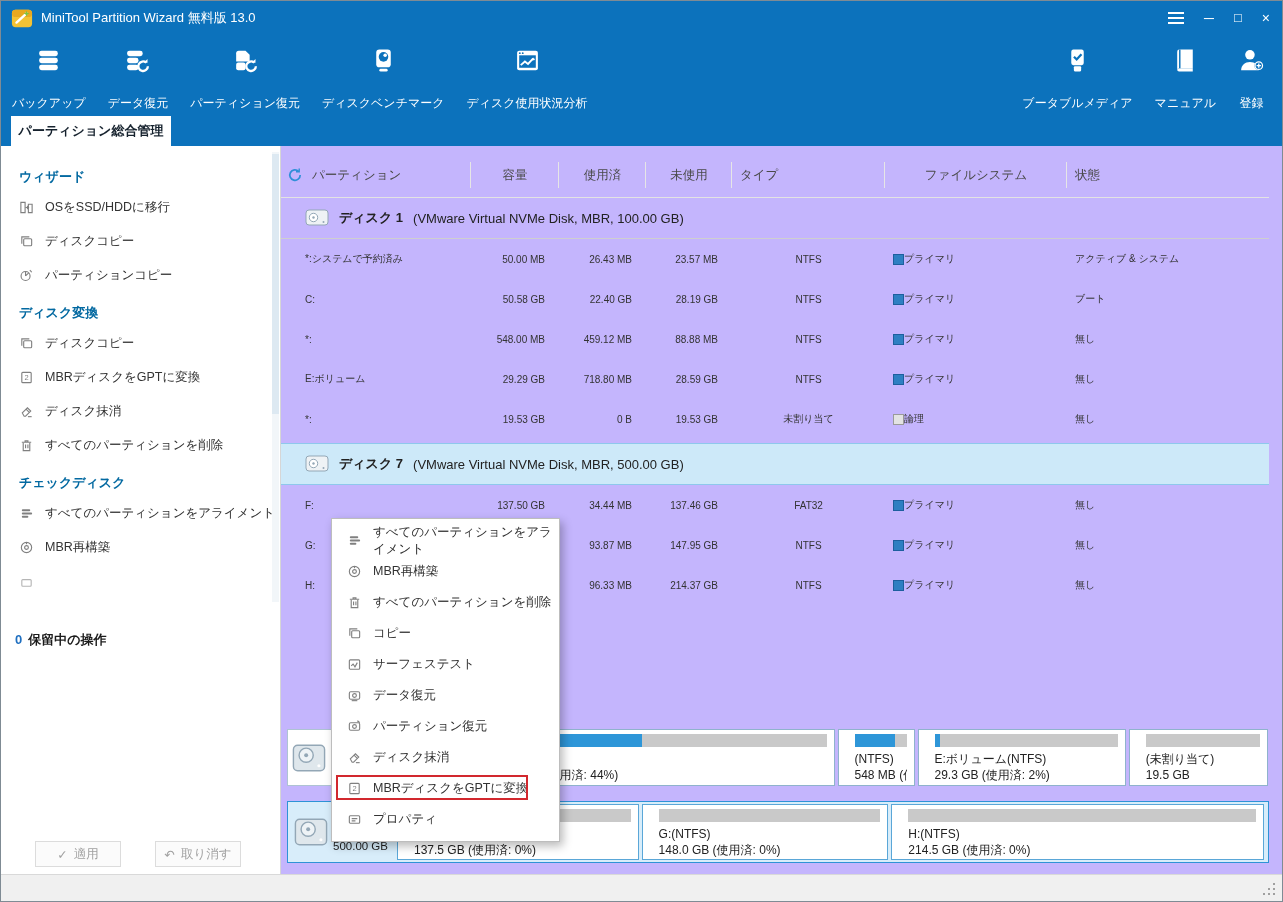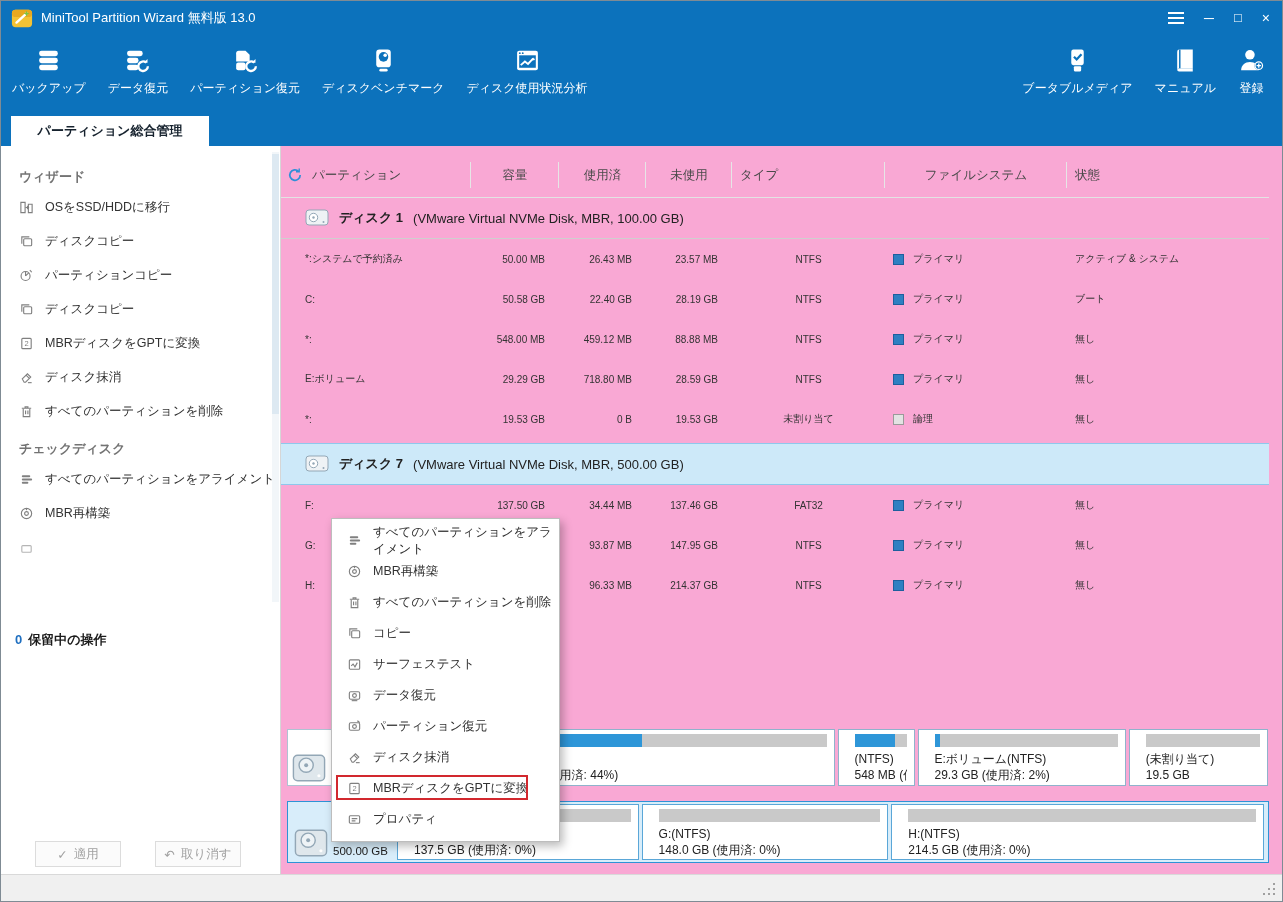--- a/index.html
+++ b/index.html
@@ -13,71 +13,71 @@
   .titlebar{position:absolute;top:0;left:0;right:0;height:34px;display:flex;align-items:center;}
   .app-icon{width:22px;height:22px;margin:0 8px 0 10px;}
   .title{color:#fff;font-size:13px;}
   .winctl{position:absolute;top:8px;right:12px;display:flex;gap:20px;align-items:center;color:#fff;}
   .burger{width:16px;height:2px;background:#fff;box-shadow:0 5px 0 #fff,0 10px 0 #fff;margin-bottom:10px;}
   .ctl{font-size:14px;line-height:18px;cursor:default;}
   .ctl.max{font-size:13px;}
   
   .toolbar{position:absolute;top:40px;left:0;right:0;height:72px;display:flex;justify-content:space-between;}
   .tgroup{display:flex;align-items:flex-start;}
-  .tbtn{display:flex;flex-direction:column;align-items:center;color:#fff;font-size:12px;padding:6px 11px;gap:6px;}
+  .tbtn{display:flex;flex-direction:column;align-items:center;color:#fff;font-size:12px;padding:6px 11px;gap:21px;}
   .tbtn svg{width:27px;height:27px;display:block;}
   .tgroup.right{padding-right:6px;}
   
-  .tab{position:absolute;left:10px;bottom:0;width:198px;height:30px;background:#fff;
+  .tab{position:absolute;left:10px;bottom:0;width:160px;height:30px;background:#fff;
        display:flex;align-items:center;justify-content:center;font-size:13px;font-weight:bold;color:#16222e;}
   
   .bodyarea{position:absolute;top:145px;left:0;right:0;bottom:27px;display:flex;}
   
   .sidebar{width:280px;box-sizing:border-box;border-right:1px solid #d6d6d6;position:relative;background:#fff;}
   .side-scroll{height:471px;overflow:hidden;position:relative;padding:10px 0 0 18px;box-sizing:border-box;}
-  .sect-title{font-size:13px;font-weight:bold;color:#737373;margin:12px 0 4px 0;height:18px;}
+  .sect-title{font-size:13px;font-weight:bold;color:#0369a1;margin:12px 0 4px 0;height:18px;}
   .sitem{display:flex;align-items:center;gap:11px;height:34px;font-size:12.5px;color:#333;cursor:default;}
   .sitem svg{width:15px;height:15px;flex:0 0 auto;}
   .sscroll-track{position:absolute;right:1px;top:6px;width:7px;height:450px;background:#f2f6f9;}
   .sscroll-thumb{position:absolute;left:0;top:2px;width:7px;height:260px;background:#dde9f2;}
   .pending{padding:14px 0 0 14px;font-size:13px;font-weight:bold;color:#1b1b1b;}
   .pending .cnt{color:#1f6fc0;margin-right:6px;}
   .side-buttons{position:absolute;bottom:7px;left:34px;display:flex;gap:34px;}
   .gbtn{min-width:86px;height:26px;box-sizing:border-box;border:1px solid #dcdcdc;background:#fbfbfb;
         color:#a0a0a0;font-size:12.5px;display:flex;align-items:center;justify-content:center;gap:6px;}
   
-  .content{flex:1;position:relative;background:#f9a8d4;}
+  .content{flex:1;position:relative;background:#c4b5fd;}
   .tablewrap{position:absolute;top:7px;left:0;right:13px;}
   .tgrid{display:grid;grid-template-columns:190px 88px 87px 86px 153px 182px 1fr;align-items:center;}
   .thead{height:44px;border-bottom:1px solid #e3e3e3;color:#4a4a4a;font-size:12.5px;}
   .thead .hc{position:relative;height:100%;display:flex;align-items:center;}
   .thead .hc:not(:last-child)::after{content:"";position:absolute;right:0;top:9px;height:26px;width:1px;background:#e6e6e6;}
   .hc.first{padding-left:6px;gap:9px;}
   .hc.cnum{justify-content:center;}
   .hc.cfs{justify-content:center;}
   .hc.clft{padding-left:8px;}
   .dheader{height:40px;display:flex;align-items:center;padding-left:24px;gap:10px;
            border-bottom:1px solid #cfcfcf;font-size:13px;color:#222;}
   .dheader .dname{font-weight:bold;}
   .dheader.selected{background:#cde9f9;border-top:1px solid #8ec8ec;border-bottom:1px solid #8ec8ec;margin-top:4px;}
   .trow{height:40px;font-size:10px;color:#333;}
   .trow .c{padding:0 4px;}
   .c.name{padding-left:24px;}
   .c.num{text-align:right;padding-right:14px;}
   .c.fs{text-align:center;}
-  .c.type{display:flex;align-items:center;gap:9px;padding-left:8px;}
+  .c.type{display:flex;align-items:center;padding-left:8px;}
   .c.st{padding-left:8px;}
   .sq{width:11px;height:11px;box-sizing:border-box;display:inline-block;}
   .sq.primary{background:#2E7FC2;border:1px solid #1d5f9e;}
   .sq.logical{background:#e3e3e3;border:1px solid #9a9a9a;}
   
   .map-row{position:absolute;left:6px;right:13px;display:flex;gap:3px;box-sizing:border-box;}
   .map-row1{top:583px;height:57px;}
   .map-row2{top:655px;height:62px;background:#d8edfa;border:1px solid #2e93d6;padding:2px;gap:3px;}
-  .dlabel{width:104px;flex:0 0 auto;box-sizing:border-box;border:1px solid #aec3d3;display:flex;align-items:flex-end;gap:5px;padding:2px 2px 2px 4px;background:#fff;}
+  .dlabel{width:104px;flex:0 0 auto;box-sizing:border-box;border:1px solid #aec3d3;display:flex;align-items:center;gap:5px;padding:2px 2px 2px 4px;background:#fff;}
   .map-row2 .dlabel{border:none;background:transparent;}
   .dlabel svg{width:34px;height:30px;flex:0 0 auto;}
   .dltxt{font-size:11.5px;color:#222;line-height:14px;white-space:nowrap;overflow:hidden;}
   .blocks{flex:1;display:flex;gap:3px;}
   .blk{box-sizing:border-box;border:1px solid #8fb3cc;background:#fff;padding:4px 7px 2px 16px;overflow:hidden;}
   .map-row2 .blk{border:1px solid #5aa7d8;}
   .bar{height:13px;background:#c9c9c9;margin-bottom:4px;position:relative;overflow:hidden;}
   .bar-fill{height:100%;background:#2E96D8;width:0%;}
   .blk .l1,.blk .l2{font-size:12px;color:#222;line-height:16px;white-space:nowrap;overflow:hidden;}
   
@@ -225,20 +225,21 @@
       </div>
       <div class="sitem">
         <svg viewBox="0 0 16 16" fill="none" stroke="#808080" stroke-width="1.2">
           <circle cx="7" cy="8.5" r="4.8"></circle>
             <path d="M7 8.5V3.7M7 8.5l3.4-3.4"></path>
             <path d="M11.5 2.5a6 6 0 0 1 2 2"></path>
         </svg>
         <span>パーティションコピー</span>
       </div>
 
+      <div class="sect-title">ディスク変換</div>
       <div class="sitem">
         <svg viewBox="0 0 16 16" fill="none" stroke="#808080" stroke-width="1.2">
           <rect x="5" y="5" width="8.5" height="7.5" rx="1"></rect>
             <path d="M3 10.5V3h8"></path>
         </svg>
         <span>ディスクコピー</span>
       </div>
       <div class="sitem">
         <svg viewBox="0 0 16 16" fill="none" stroke="#808080" stroke-width="1.2">
           <rect x="3" y="2.5" width="10" height="11" rx="1"></rect>

